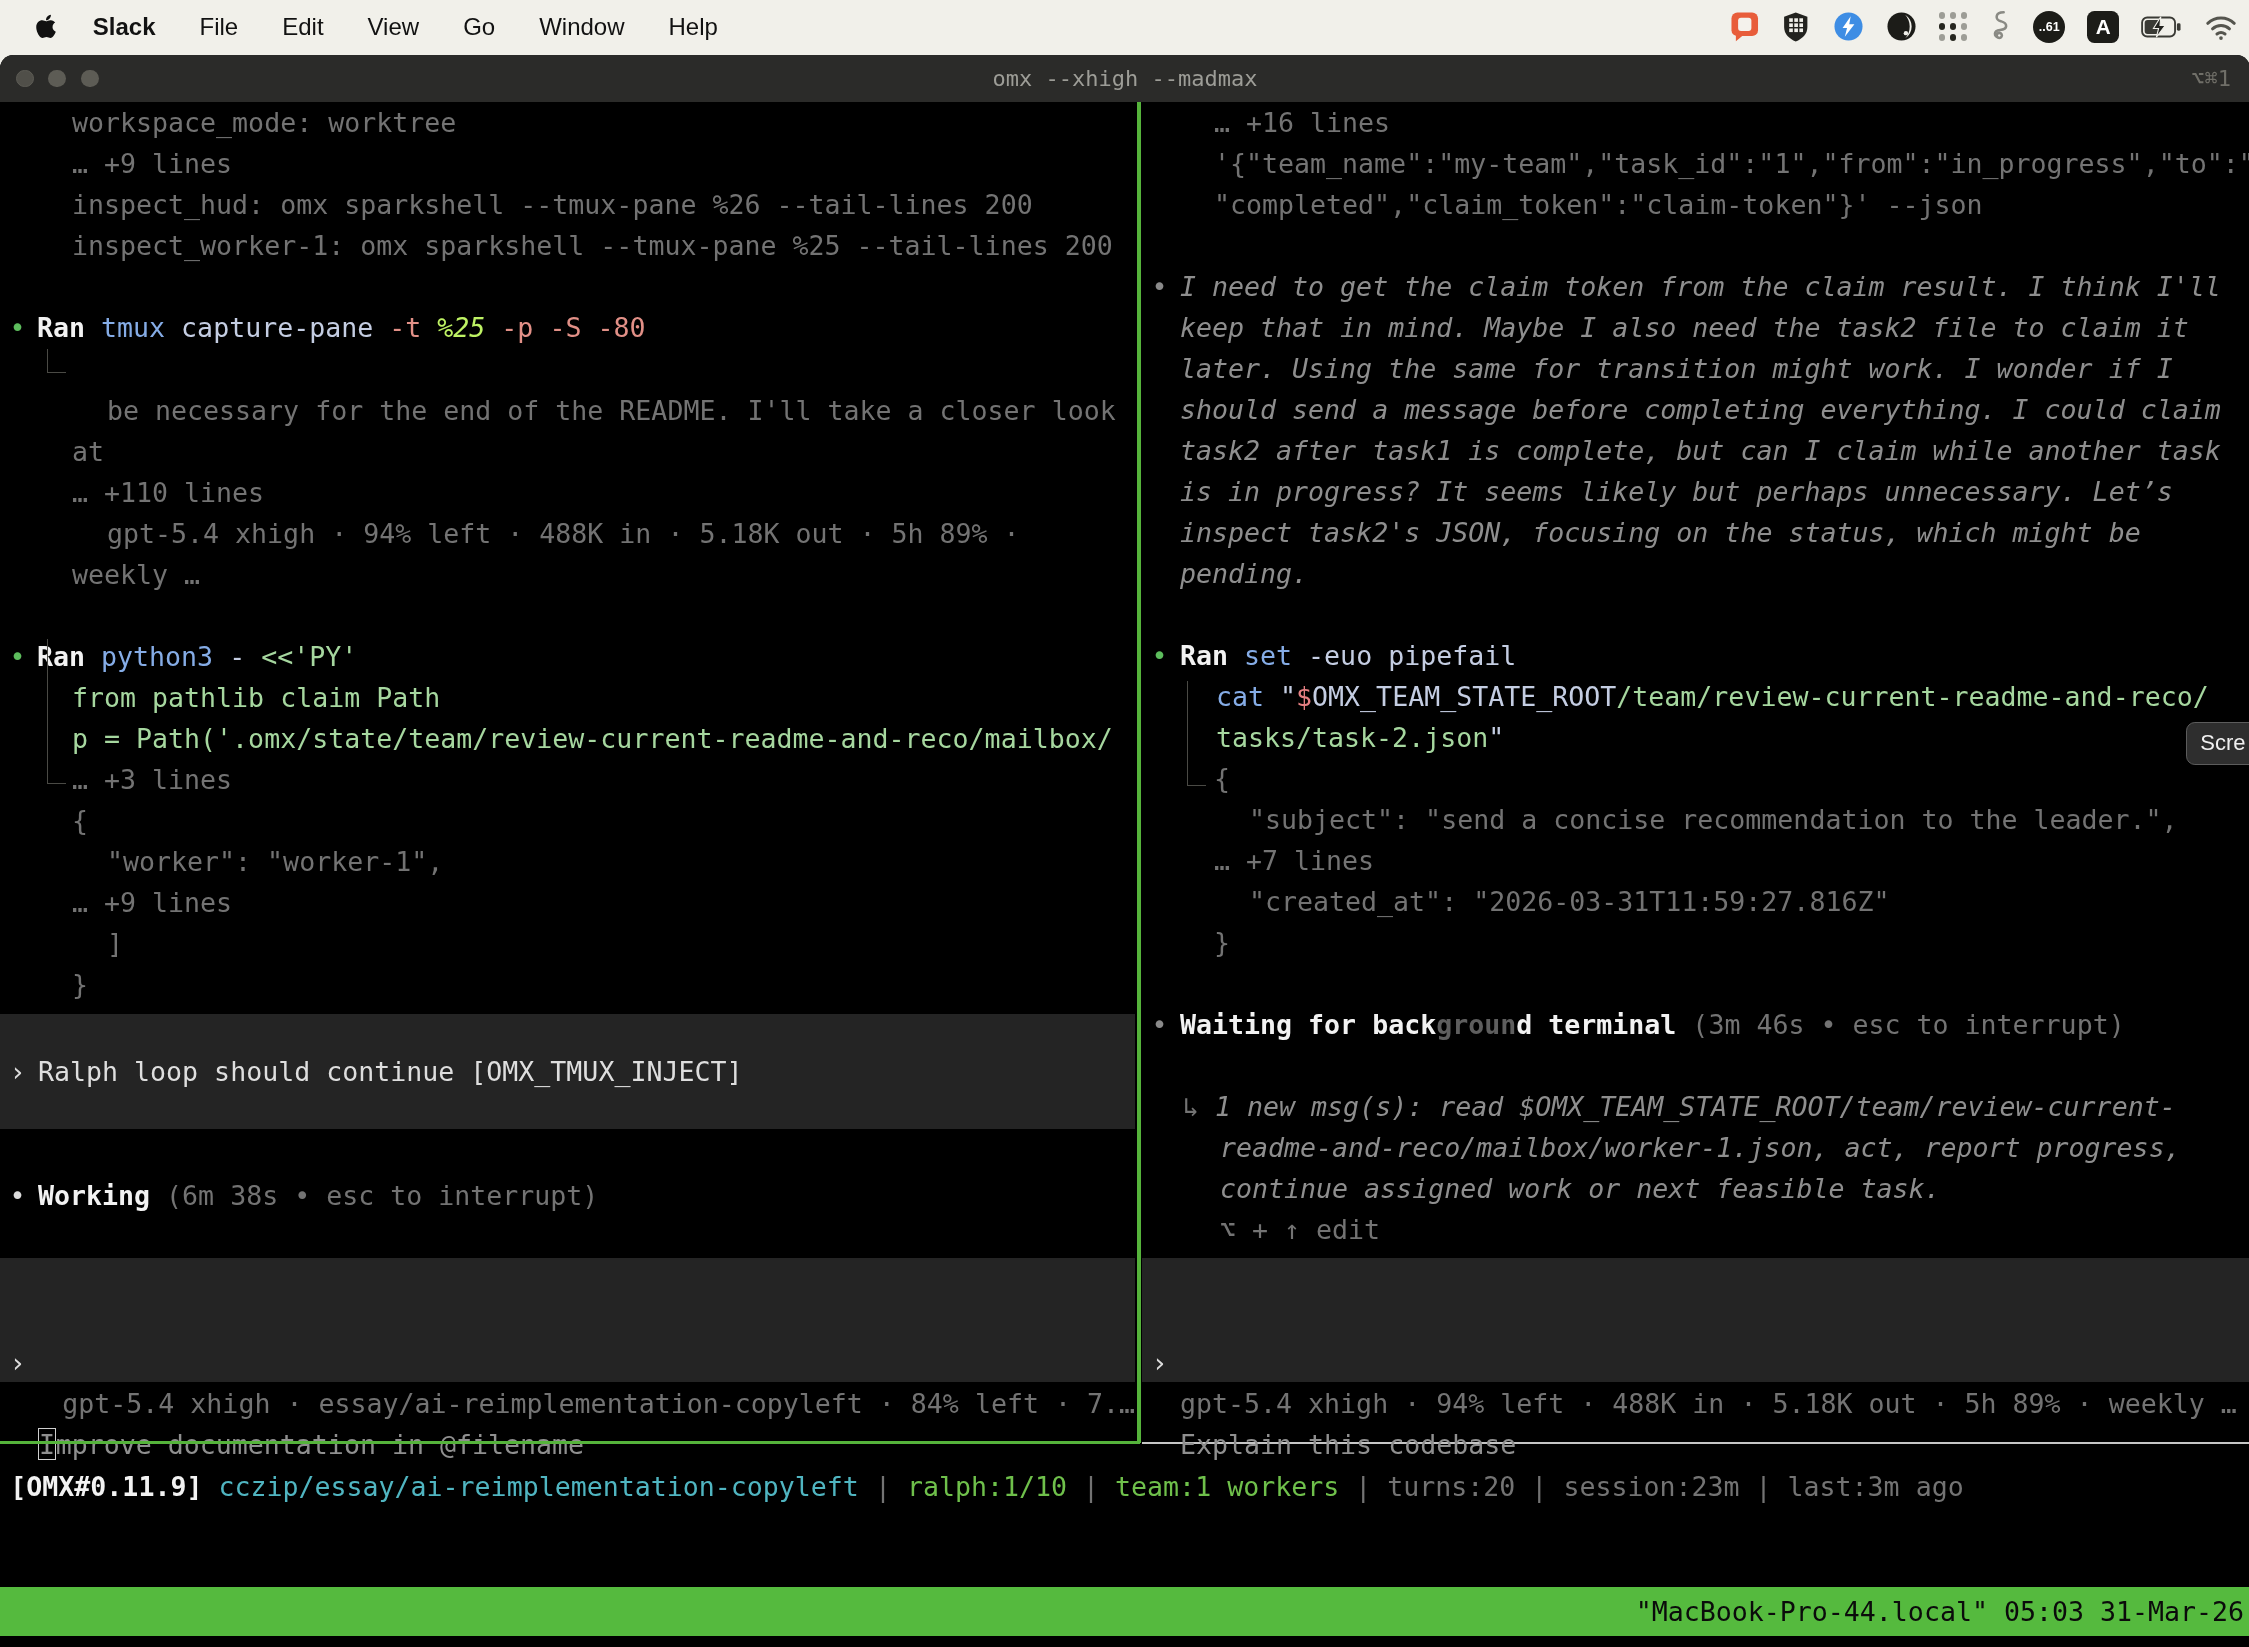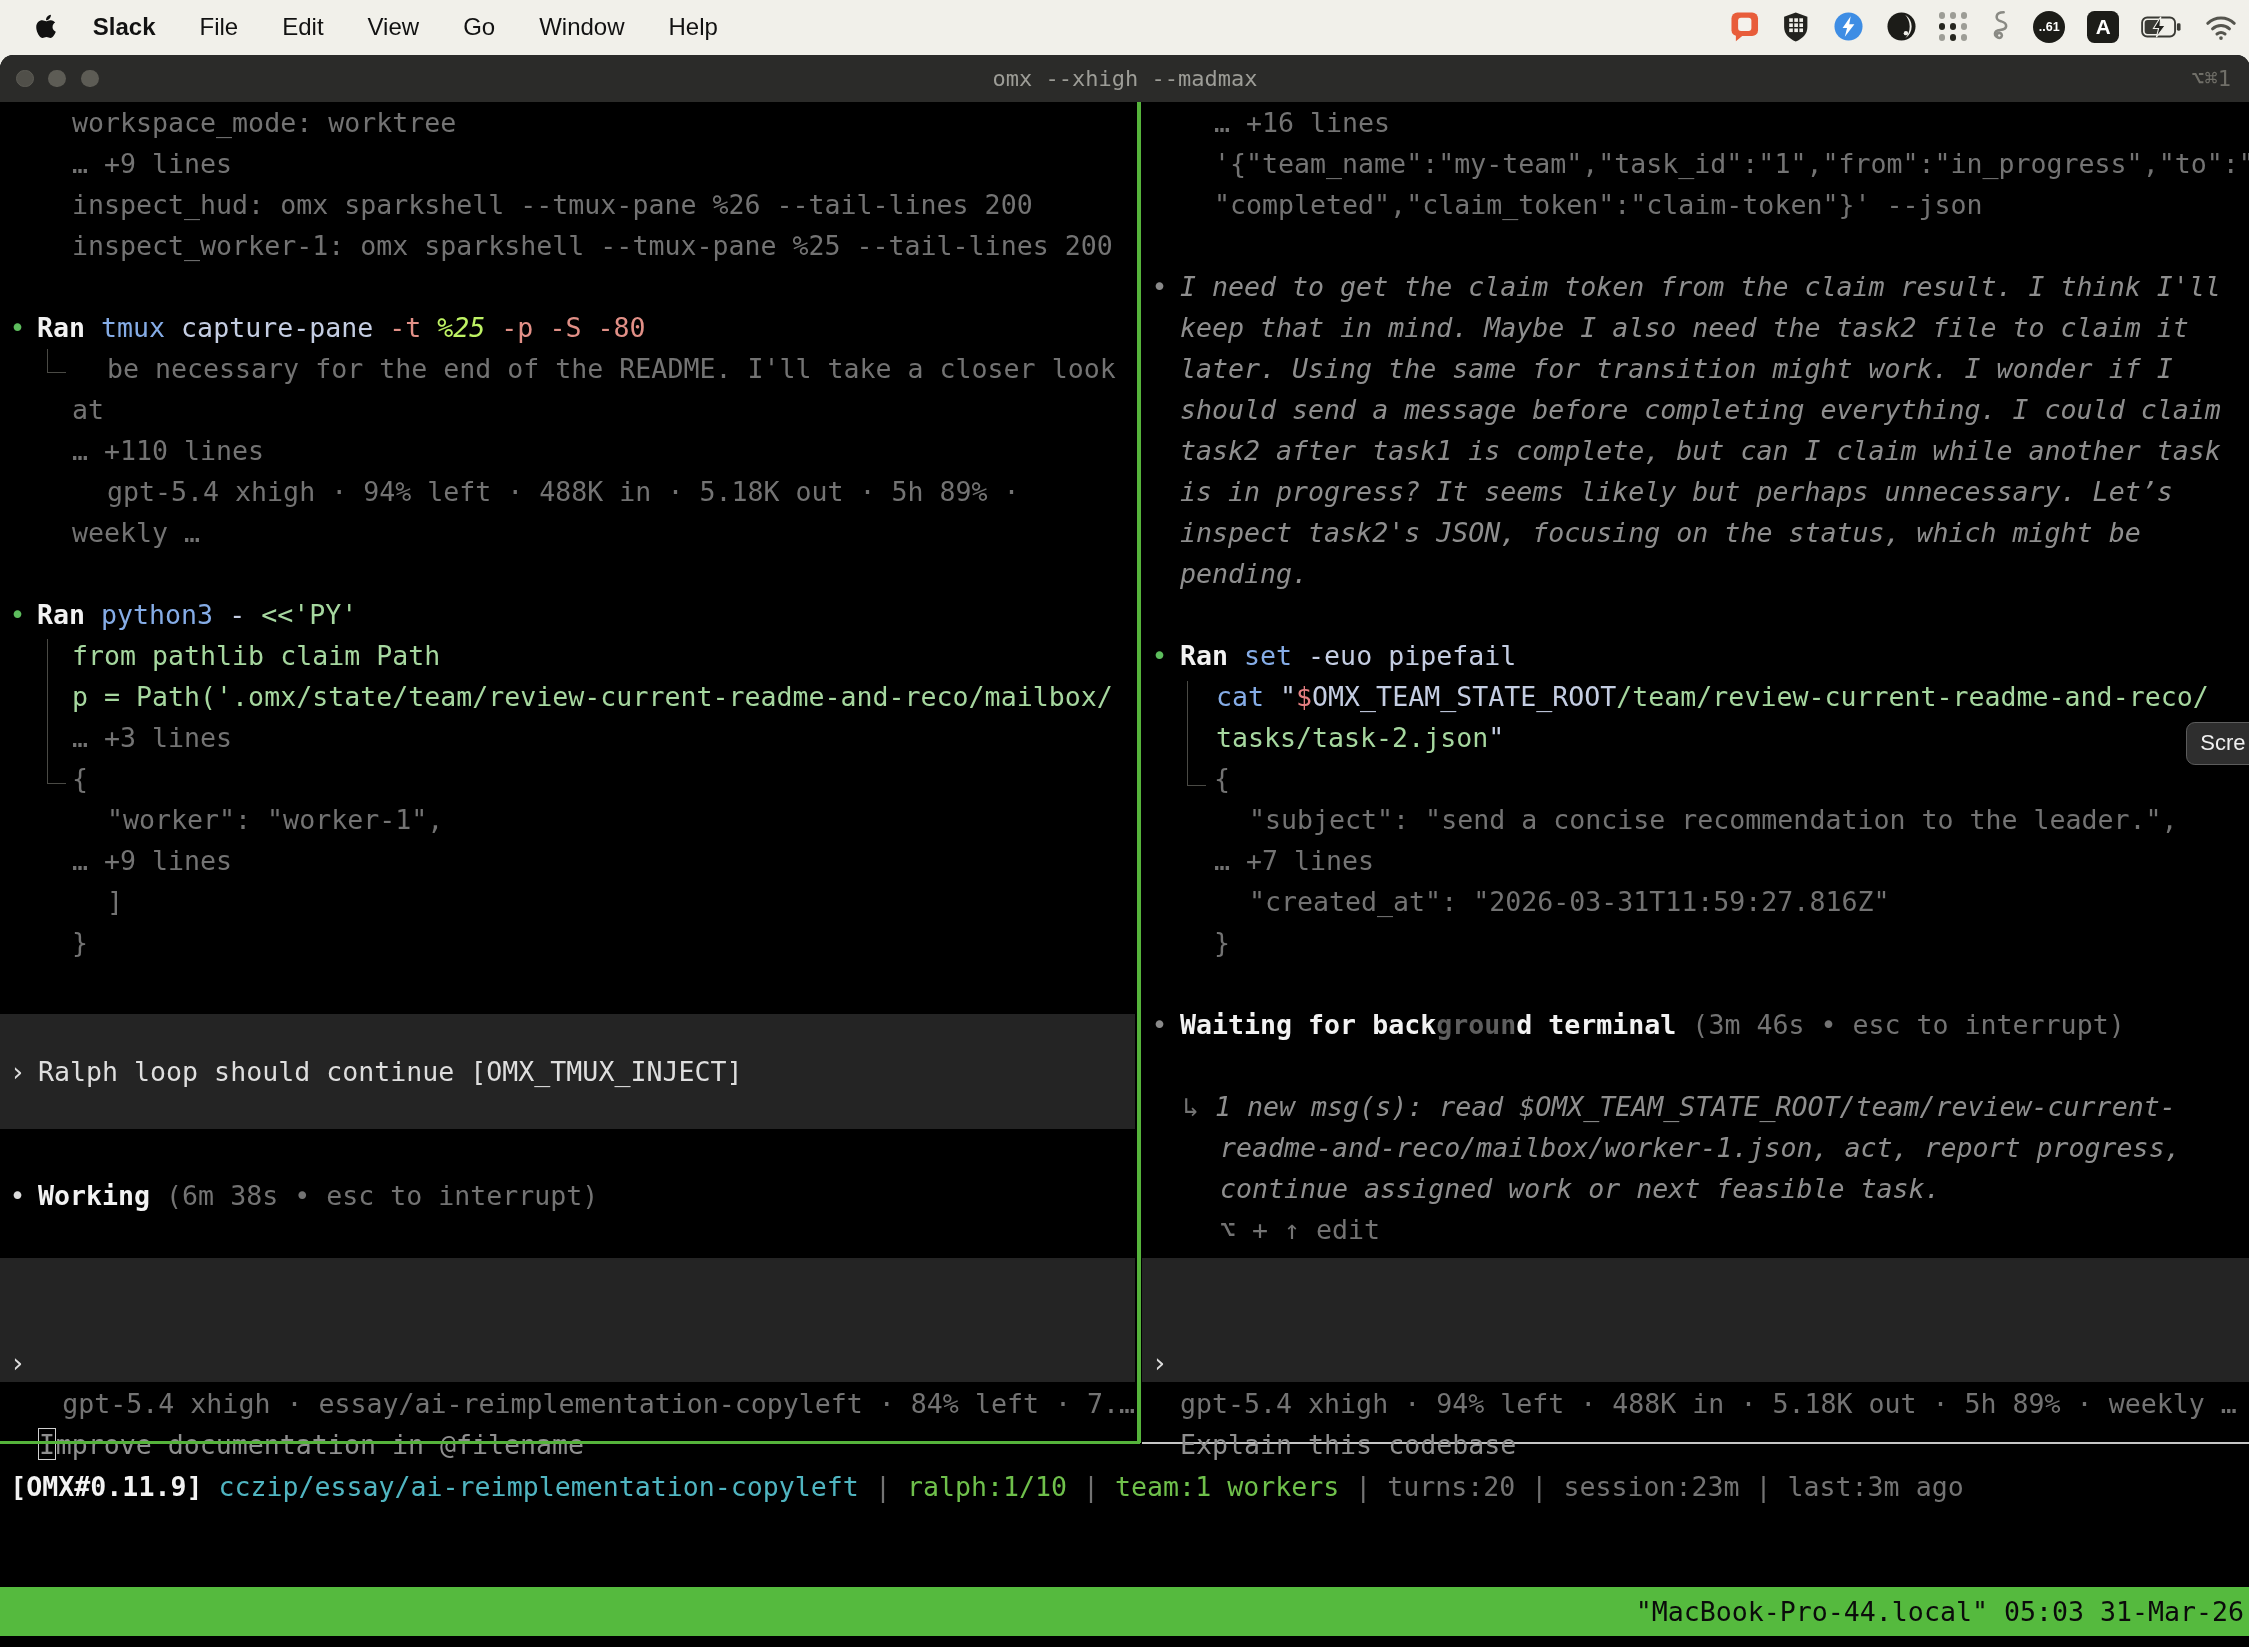--- a/index.html
+++ b/index.html
@@ -210,21 +210,21 @@
 
     <div class="term">
 
       <div class="scrollback sb-left">
           <div class="tline"><span class="linec" style="padding-left: 72px;"><span class="s-g">workspace_mode: worktree</span></span></div>
           <div class="tline"><span class="linec" style="padding-left: 72px;"><span class="s-g">… +9 lines</span></span></div>
           <div class="tline"><span class="linec" style="padding-left: 72px;"><span class="s-g">inspect_hud: omx sparkshell --tmux-pane %26 --tail-lines 200</span></span></div>
           <div class="tline"><span class="linec" style="padding-left: 72px;"><span class="s-g">inspect_worker-1: omx sparkshell --tmux-pane %25 --tail-lines 200</span></span></div>
           <div class="tline"><span class="linec"></span></div>
           <div class="tline"><span class="bullet bullet-green">•</span><span class="linec" style="padding-left: 37px;"><span class="s-b">Ran </span><span class="s-bl">tmux </span><span class="s-lv">capture-pane </span><span class="s-pk">-t </span><span class="s-or">%25 </span><span class="s-pk">-p </span><span class="s-pk">-S </span><span class="s-pk">-80</span></span></div>
-          <div class="tline"><span class="linec" style="padding-left: 107px;"><span class="s-g">be necessary for the end of the README. I'll take a closer look</span></span></div>
+          <div class="tline"><span class="linec" style="padding-left: 107px; margin-top: 42px;"><span class="s-g">be necessary for the end of the README. I'll take a closer look</span></span></div>
           <div class="tline"><span class="linec" style="padding-left: 72px;"><span class="s-g">at</span></span></div>
           <div class="tline"><span class="linec" style="padding-left: 72px;"><span class="s-g">… +110 lines</span></span></div>
           <div class="tline"><span class="linec" style="padding-left: 107px;"><span class="s-g">gpt-5.4 xhigh · 94% left · 488K in · 5.18K out · 5h 89% ·</span></span></div>
           <div class="tline"><span class="linec" style="padding-left: 72px;"><span class="s-g">weekly …</span></span></div>
           <div class="tline"><span class="linec"></span></div>
           <div class="tline"><span class="bullet bullet-green">•</span><span class="linec" style="padding-left: 37px;"><span class="s-b">Ran </span><span class="s-bl">python3 </span><span class="s-lv">- </span><span class="s-gr">&lt;&lt;'PY'</span></span></div>
           <div class="tline"><span class="linec" style="padding-left: 72px;"><span class="s-gr">from pathlib claim Path</span></span></div>
           <div class="tline"><span class="linec" style="padding-left: 72px;"><span class="s-gr">p = Path('.omx/state/team/review-current-readme-and-reco/mailbox/</span></span></div>
           <div class="tline"><span class="linec" style="padding-left: 72px;"><span class="s-g">… +3 lines</span></span></div>
           <div class="tline"><span class="linec" style="padding-left: 72px;"><span class="s-g">{</span></span></div>

